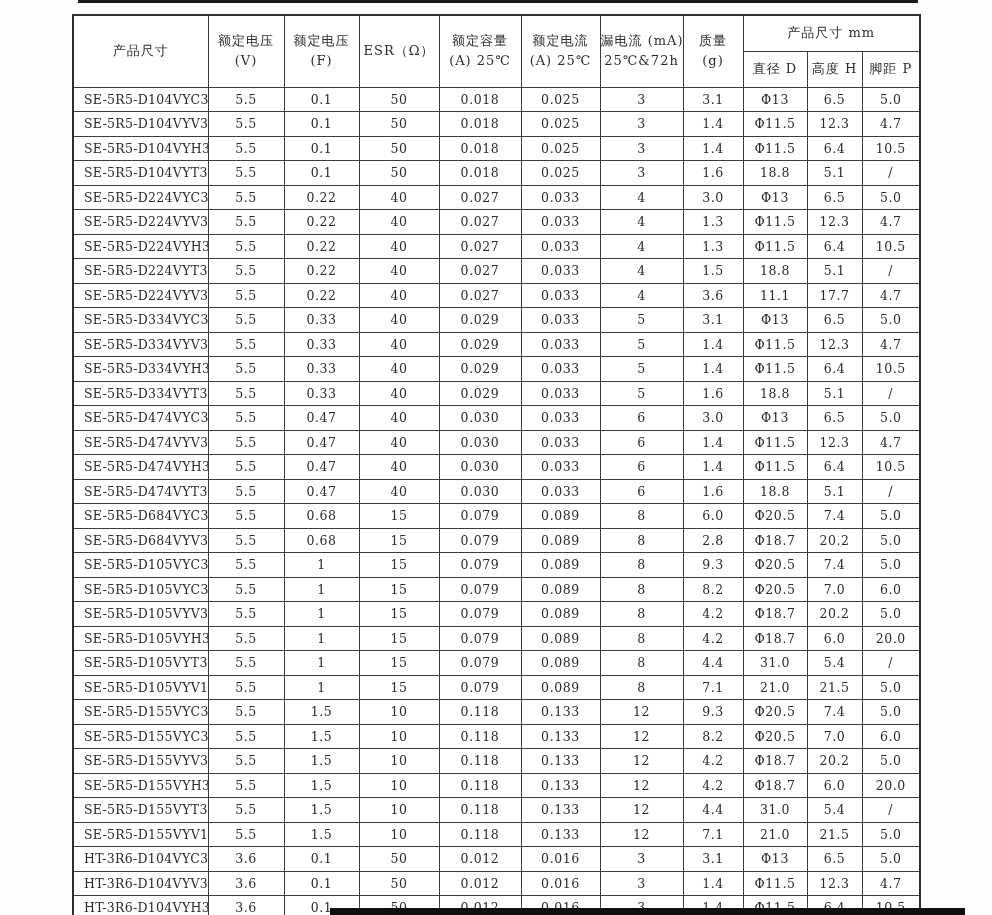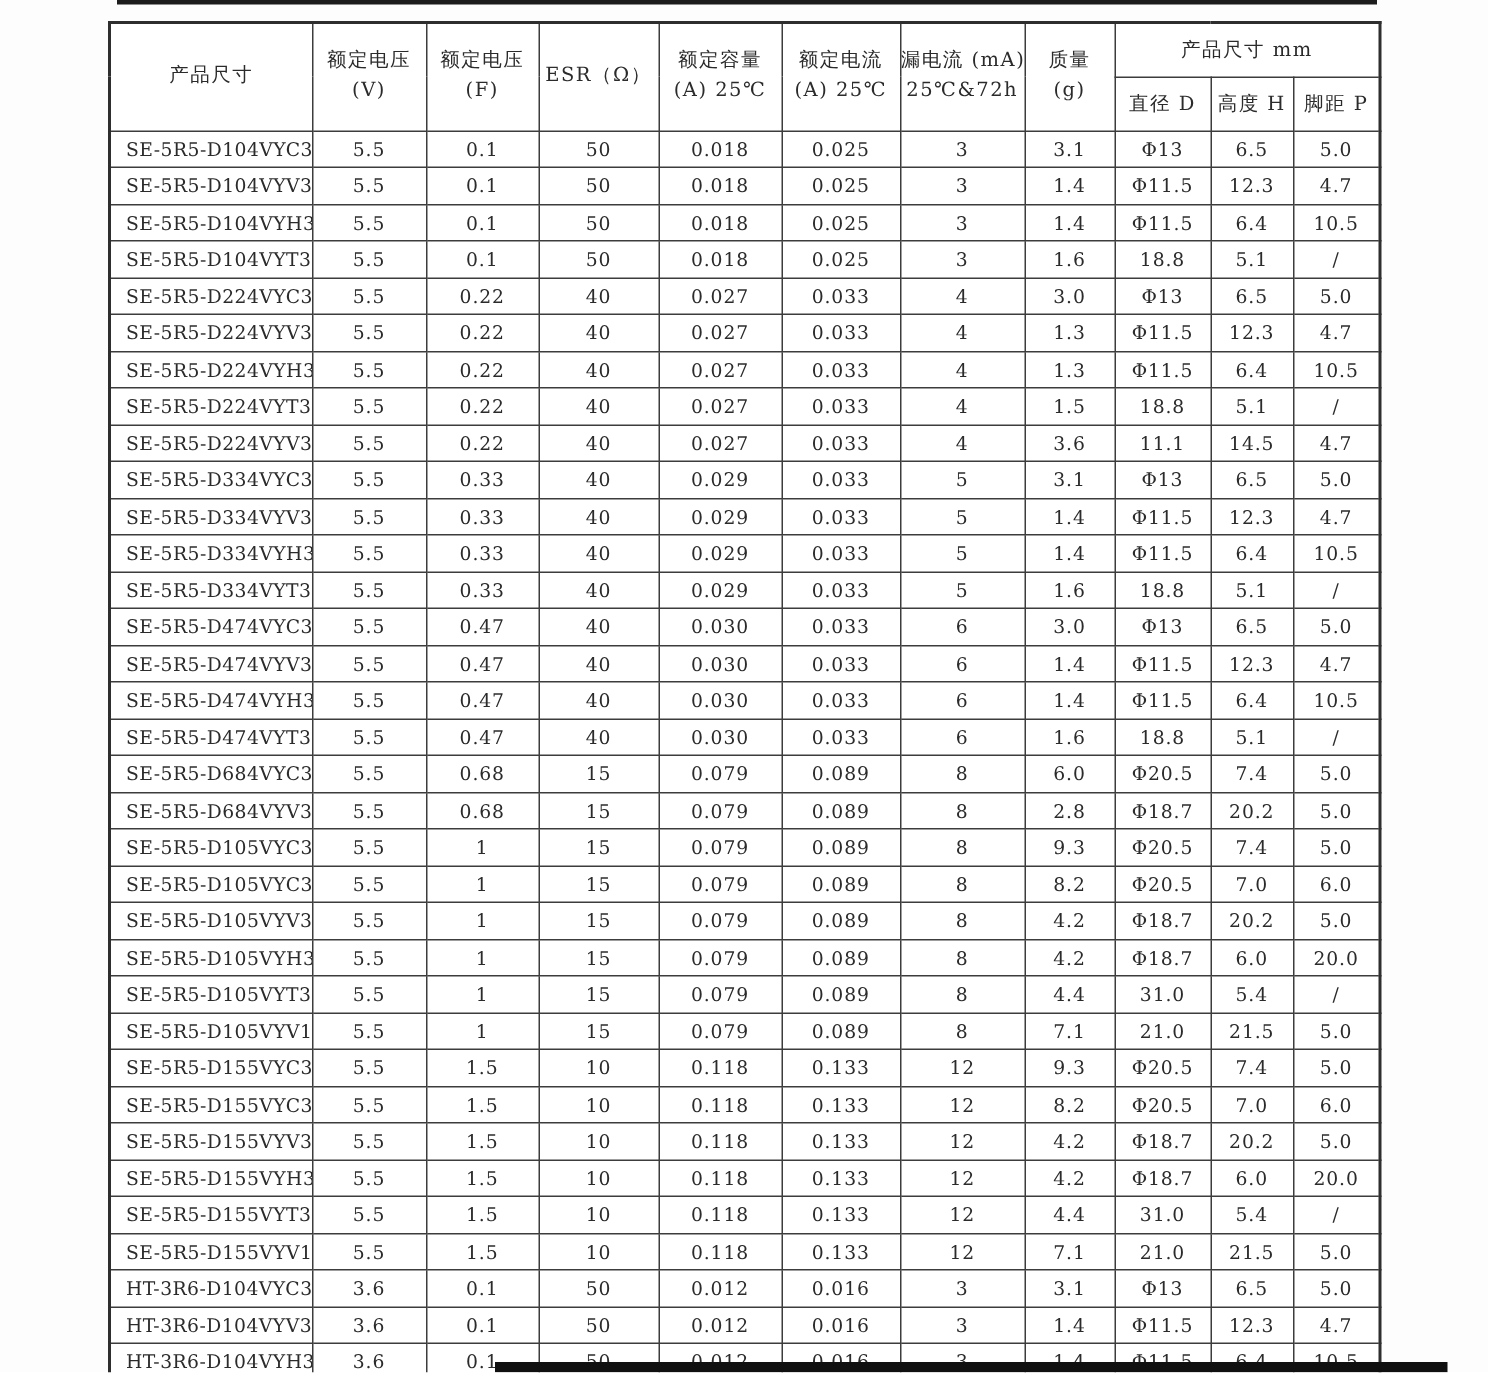--- a/index.html
+++ b/index.html
@@ -237,21 +237,21 @@
         <tr>
           <td class="model-cell">SE-5R5-D224VYV3CA</td>
           <td>5.5</td>
           <td>0.22</td>
           <td>40</td>
           <td>0.027</td>
           <td>0.033</td>
           <td>4</td>
           <td>3.6</td>
           <td>11.1</td>
-          <td>14.5</td>
+          <td>17.7</td>
           <td>4.7</td>
         </tr>
         <tr>
           <td class="model-cell">SE-5R5-D334VYC3H</td>
           <td>5.5</td>
           <td>0.33</td>
           <td>40</td>
           <td>0.029</td>
           <td>0.033</td>
           <td>5</td>

